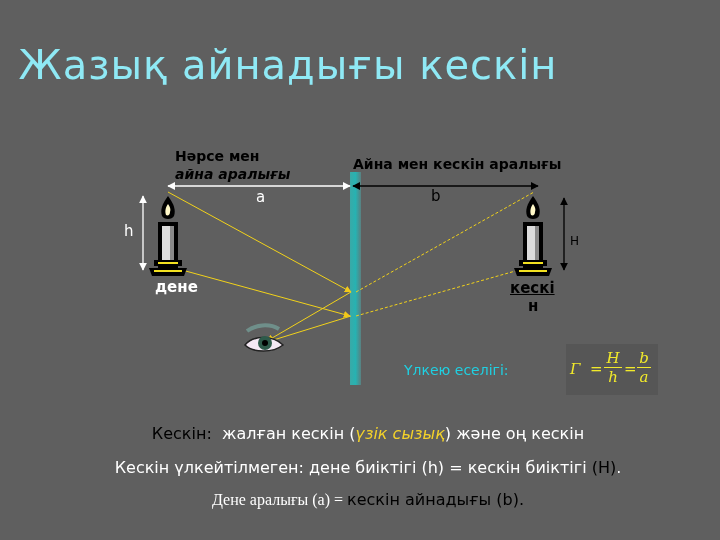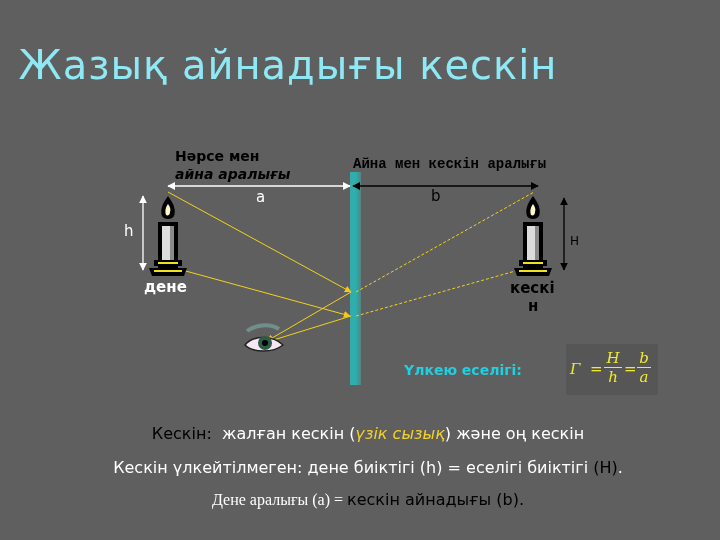--- a/index.html
+++ b/index.html
@@ -31,21 +31,21 @@
       position: absolute; left: 0; top: 0; width: 92px; height: 51px;
       color: #f2ea2a; font-family: "DejaVu Serif", serif; font-style: italic;
       font-size: 15px;
     }
     .frac { position: absolute; text-align: center; width: 18px; }
     .frac .num { display: block; border-bottom: 1px solid #f2ea2a; line-height: 18px; }
     .frac .den { display: block; line-height: 18px; }
     .fg { position: absolute; top: 16px; }
     .mag-label {
       position: absolute; left: 404px; top: 362px;
-      color: #1fd0e2; font-weight: bold; font-size: 14px; white-space: nowrap;
+      color: #1fd0e2; font-weight: normal; font-size: 14px; white-space: nowrap;
     }
     .bottom {
       position: absolute; left: 8px; width: 720px; text-align: center;
       font-size: 16px; color: #fff; white-space: nowrap;
     }
     .yel { color: #f3d22a; font-style: italic; }
   </style>
 </head>
 <body>
 
@@ -113,29 +113,29 @@
   <g transform="translate(245,325)">
     <path d="M2,6 C10,0 24,-2 34,4" stroke="#6f8f8a" stroke-width="4" fill="none"></path>
     <path d="M0,20 C8,10 28,10 38,20 C28,28 8,28 0,20 Z" fill="#f4e8f4" stroke="#222" stroke-width="1.5"></path>
     <circle cx="20" cy="18" r="7" fill="#2e5a4a"></circle>
     <circle cx="20" cy="18" r="3" fill="#000"></circle>
   </g>
 </svg>
 
 <div class="lbl" style="left:175px; top:148px;">Нәрсе мен</div>
 <div class="lbl" style="left:175px; top:166px;font-style:italic;">айна  аралығы</div>
-<div class="lbl" style="left:353px; top:156px;font-family:Liberation Mono, monospace;">Айна мен кескін аралығы</div>
+<div class="lbl" style="left:353px; top:156px;">Айна мен кескін аралығы</div>
 
 <div class="small white" style="left:256px; top:188px;">a</div>
 <div class="small black" style="left:431px; top:187px;">b</div>
 <div class="small white" style="left:124px; top:222px;">h</div>
 <div class="small black" style="left:570px; top:234px; font-size:12px;">Н</div>
 
-<div class="lbl white" style="left:144px; top:279px; font-size:15px;">дене</div>
-<div class="lbl" style="left:510px; top:280px; font-size:15px;">кескі</div>
+<div class="lbl white" style="left:155px; top:279px; font-size:15px;">дене</div>
+<div class="lbl" style="left:510px; top:280px; font-size:15px;text-decoration:underline;">кескі</div>
 <div class="lbl" style="left:528px; top:298px; font-size:15px;">н</div>
 
 <div class="mag-label">Үлкею еселігі:</div>
 <div class="formula-box">
   <div class="formula">
     <span class="fg" style="left:4px;">Γ</span>
     <span class="fg" style="left:24px; font-style:normal;">=</span>
     <span class="frac" style="left:38px; top:5px;">
       <span class="num">H</span>
       <span class="den">h</span>
@@ -145,17 +145,17 @@
       <span class="num">b</span>
       <span class="den">a</span>
     </span>
   </div>
 </div>
 
 <div class="bottom" style="top:424px;">
   <span class="black">Кескін:</span><span style="white-space:pre;">  жалған кескін (</span><span class="yel">үзік сызық</span><span>) және оң кескін</span>
 </div>
 <div class="bottom" style="top:458px;">
-  <span>Кескін үлкейтілмеген: дене биіктігі (h) = еселігі биіктігі </span><span class="black">(Н)</span><span>.</span>
+  <span>Кескін үлкейтілмеген: дене биіктігі (h) = кескін биіктігі </span><span class="black">(Н)</span><span>.</span>
 </div>
 <div class="bottom" style="top:490px;">
   <span style="white-space:pre;font-family:Liberation Serif, serif;">Дене аралығы (a) = </span><span class="black">кескін айнадығы (b).</span>
 </div>
 
 </body></html>

